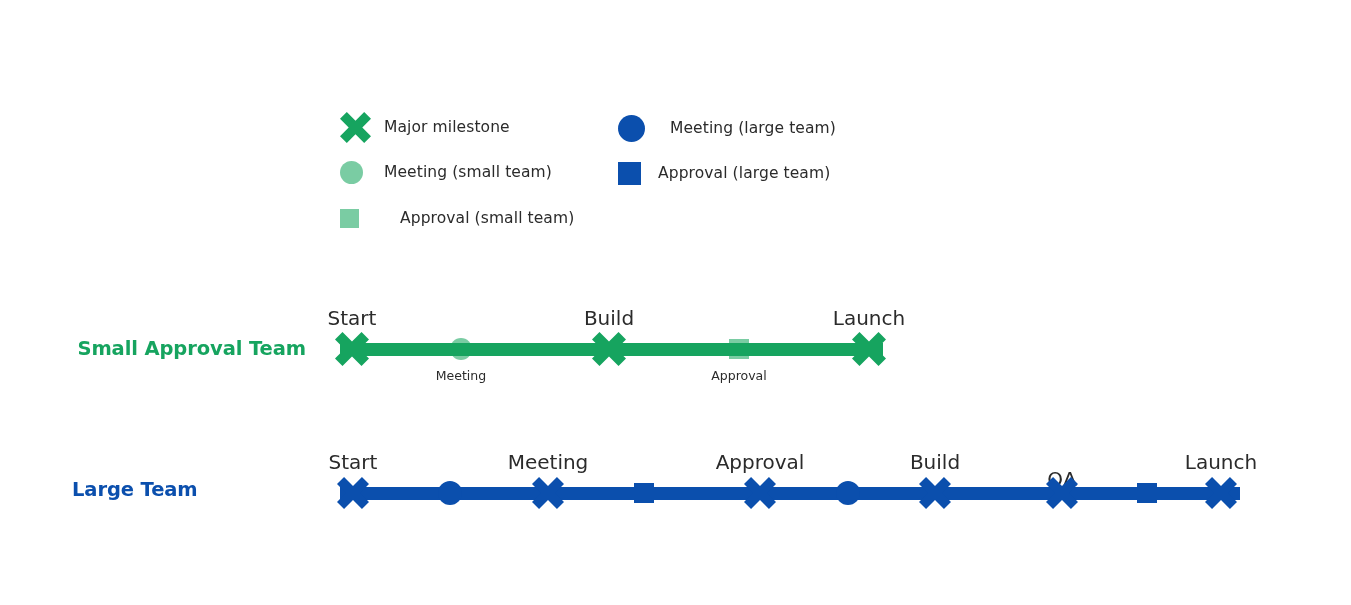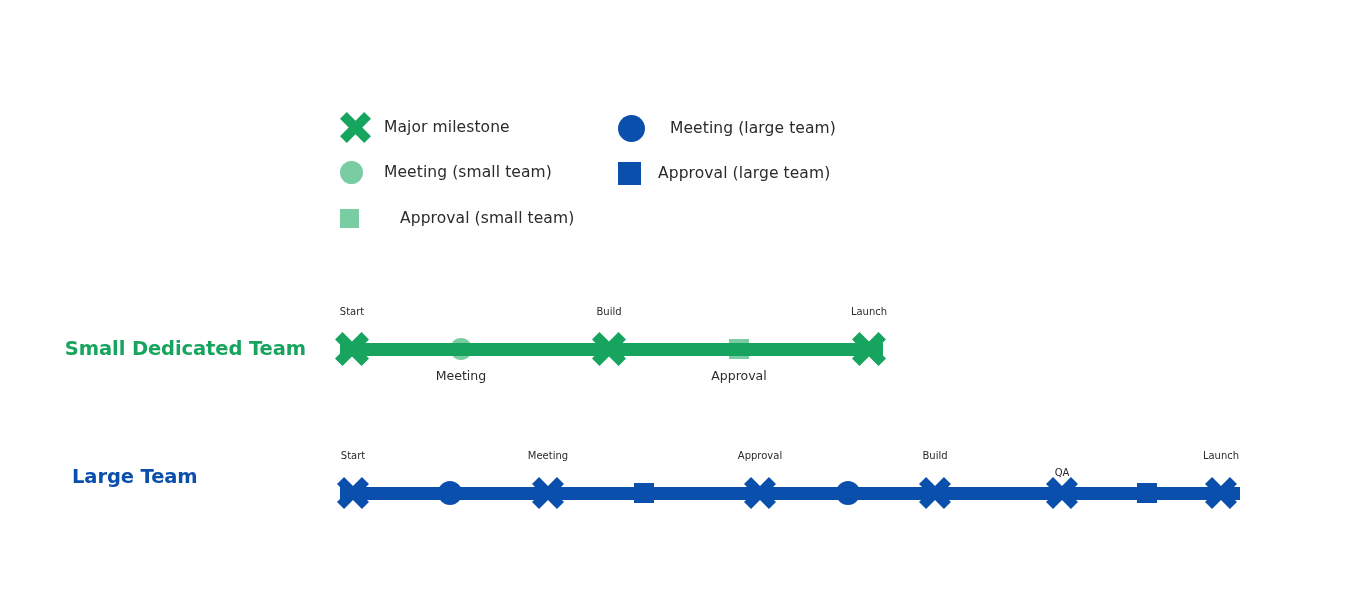--- a/index.html
+++ b/index.html
@@ -67,21 +67,21 @@
     border-radius: 0px;
   }
 
   .marker {
     position: absolute;
     transform: translate(-50%, -50%);
   }
 
   .tick-label-above {
     position: absolute;
-    font-size: 10px;
+    font-size: 20px;
     color: #2b2b2b;
     white-space: nowrap;
     transform: translateX(-50%);
   }
   .tick-label-below {
     position: absolute;
     font-size: 12.5px;
     color: #2b2b2b;
     white-space: nowrap;
     transform: translateX(-50%);
@@ -116,21 +116,21 @@
         <span class="shape-circle" style="width: 27px; height: 27px; background: rgb(11, 79, 173);"></span>
       </span>
       <span class="legend-label" style="margin-left: 16px;">Meeting (large team)</span>
     </div>
     <div class="legend-item" style="left: 618px; top: 157px; height: 32px;">
       <span class="legend-marker" style="width: 36px; display: flex; justify-content: flex-start; align-items: center;">
         <span class="shape-square" style="width: 23px; height: 23px; background: rgb(11, 79, 173);"></span>
       </span>
       <span class="legend-label" style="margin-left: 4px;">Approval (large team)</span>
     </div>
-    <div class="row-label" style="color: rgb(22, 164, 95); top: 337px; left: 0px; width: 306px; text-align: right;">Small Dedicated Team</div>
+    <div class="row-label" style="color: rgb(22, 164, 95); top: 337px; left: 0px; width: 306px; text-align: right;">Small Approval Team</div>
     <div class="track" style="left: 340px; width: 543px; height: 13px; top: 342.5px; background: rgb(22, 164, 95); z-index: 2;"></div>
     <div class="marker" style="left: 352px; top: 349px; z-index: 3;">
       <svg width="34" height="34" viewBox="0 0 100 100" class="shape-x">
         <path d="M22,0 L50,28 L78,0 L100,22 L72,50 L100,78 L78,100 L50,72 L22,100 L0,78 L28,50 L0,22 Z" fill="#16A45F"></path>
       </svg>
     </div>
     <div class="tick-label-above" style="left: 352px; top: 306px;">Start</div>
     <div class="marker" style="left: 461px; top: 349px; z-index: 1;">
       <span class="shape-circle" style="width: 22px; height: 22px; background: rgb(122, 204, 163);"></span>
     </div>
@@ -144,21 +144,21 @@
     <div class="marker" style="left: 739px; top: 349px; z-index: 1;">
       <span class="shape-square" style="width: 20px; height: 20px; background: rgb(122, 204, 163);"></span>
     </div>
     <div class="tick-label-below" style="left: 739px; top: 368px;">Approval</div>
     <div class="marker" style="left: 869px; top: 349px; z-index: 3;">
       <svg width="34" height="34" viewBox="0 0 100 100" class="shape-x">
         <path d="M22,0 L50,28 L78,0 L100,22 L72,50 L100,78 L78,100 L50,72 L22,100 L0,78 L28,50 L0,22 Z" fill="#16A45F"></path>
       </svg>
     </div>
     <div class="tick-label-above" style="left: 869px; top: 306px;">Launch</div>
-    <div class="row-label" style="color: rgb(11, 79, 173); top: 465px; left: 72px;">Large Team</div>
+    <div class="row-label" style="color: rgb(11, 79, 173); top: 478px; left: 72px;">Large Team</div>
     <div class="track" style="left: 340px; width: 900px; height: 13px; top: 486.5px; background: rgb(11, 79, 173); z-index: 2;"></div>
     <div class="marker" style="left: 353px; top: 493px; z-index: 3;">
       <svg width="32" height="32" viewBox="0 0 100 100" class="shape-x">
         <path d="M22,0 L50,28 L78,0 L100,22 L72,50 L100,78 L78,100 L50,72 L22,100 L0,78 L28,50 L0,22 Z" fill="#0B4FAD"></path>
       </svg>
     </div>
     <div class="tick-label-above" style="left: 353px; top: 450px;">Start</div>
     <div class="marker" style="left: 450px; top: 493px; z-index: 3;">
       <span class="shape-circle" style="width: 24px; height: 24px; background: rgb(11, 79, 173);"></span>
     </div>

